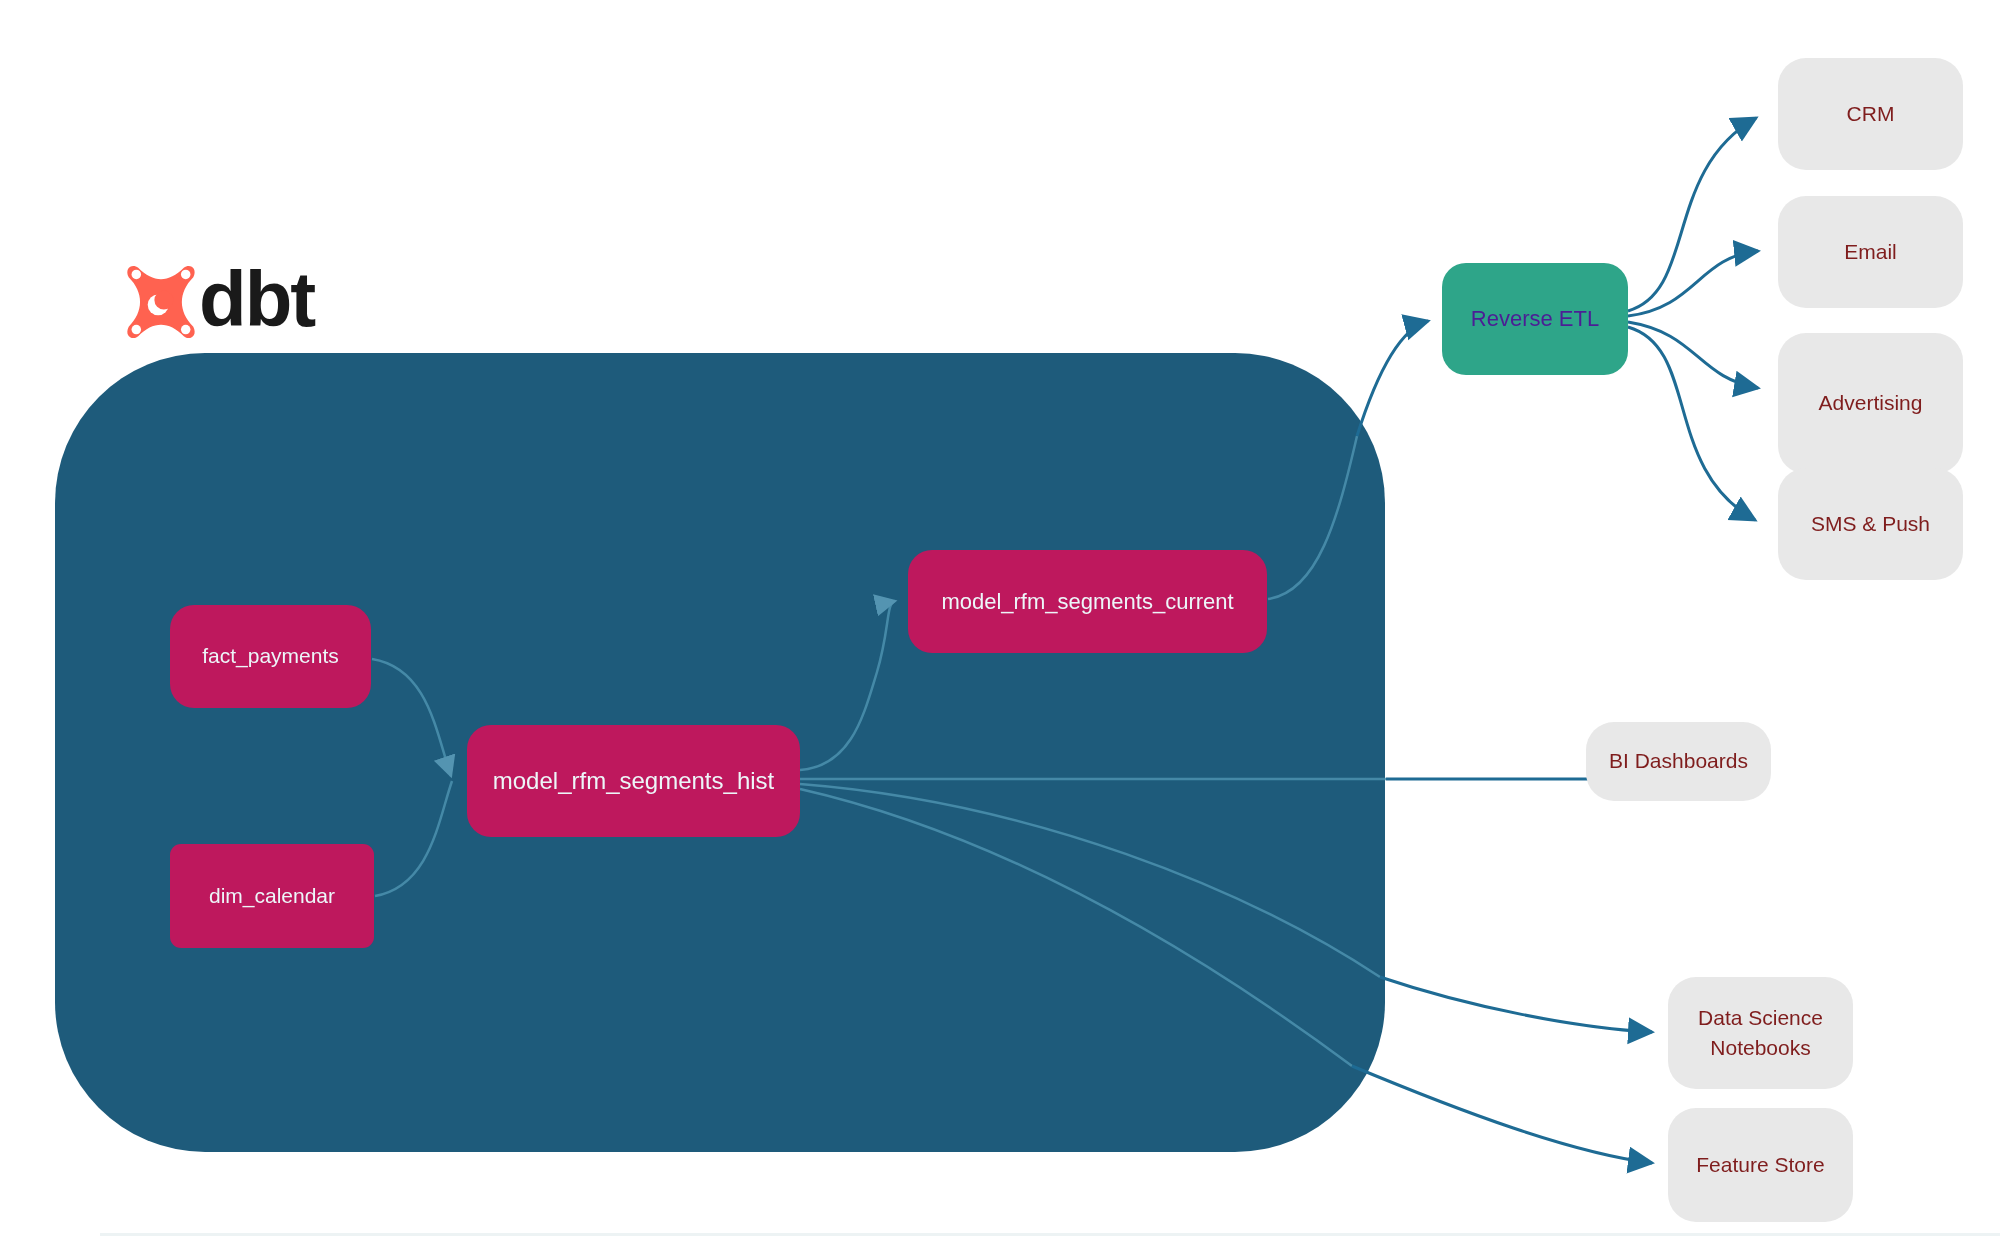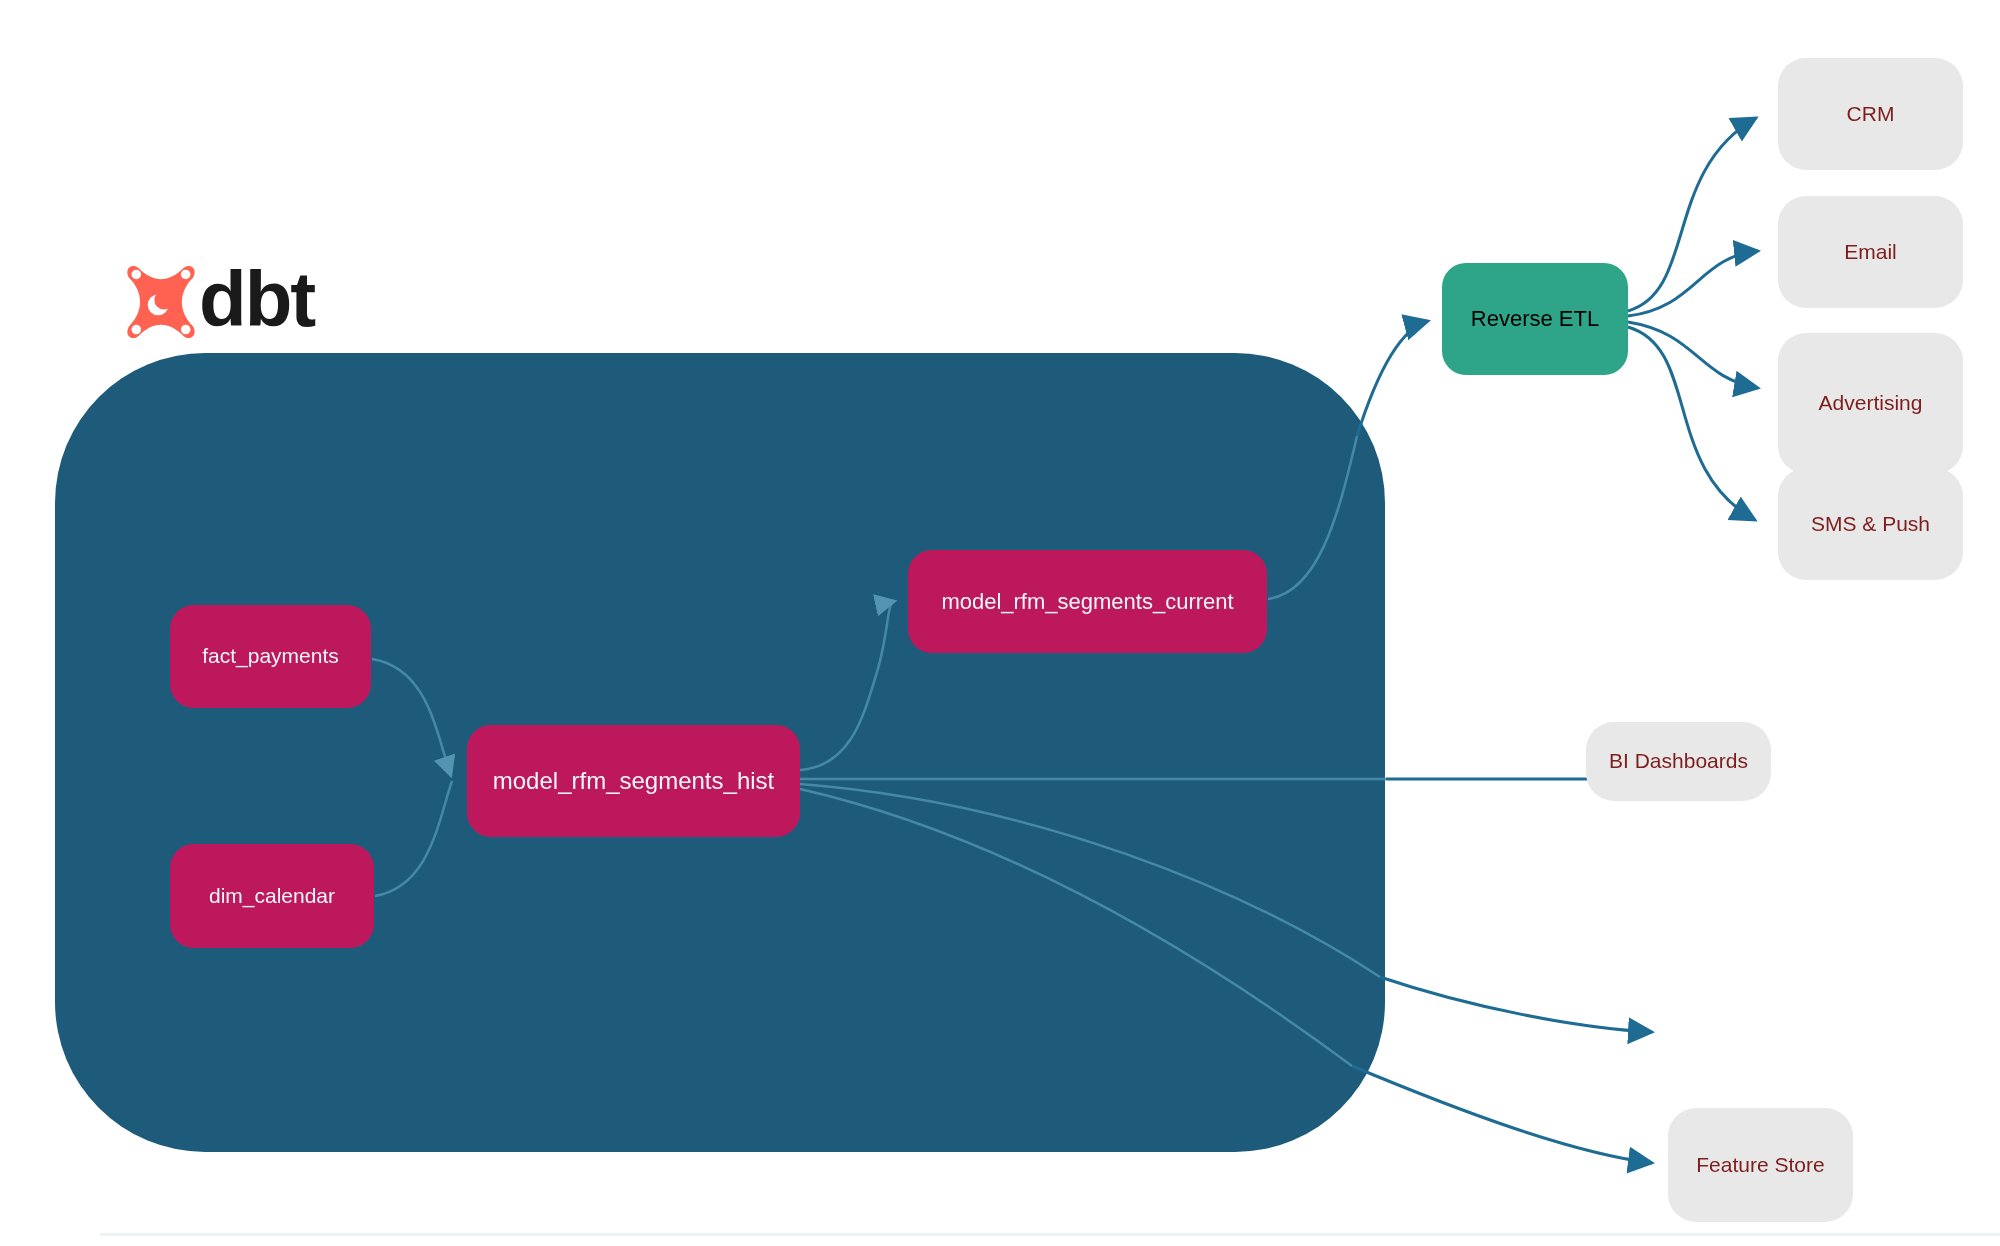--- a/index.html
+++ b/index.html
@@ -15,25 +15,25 @@
   .warehouse{
     position:absolute;left:55px;top:353px;width:1330px;height:799px;
     background:#1E5B7B;border-radius:150px;
   }
   
   .node{
     position:absolute;display:flex;align-items:center;justify-content:center;
     text-align:center;font-size:21px;line-height:1.45;z-index:3;
   }
   .model{background:#be185d;color:#EDF6F9;border-radius:24px;}
-  .green{background:#2EA589;color:#000000;border-radius:24px;font-size:22px;}
+  .green{background:#2EA589;color:#4c1d95;border-radius:24px;font-size:22px;}
   .dest{background:#E8E8E8;color:#7f1d1d;border-radius:28px;padding:0 18px;box-sizing:border-box;}
   
   .n-fact{left:170px;top:605px;width:201px;height:103px;}
-  .n-dim{left:170px;top:844px;width:204px;height:104px;}
+  .n-dim{left:170px;top:844px;width:204px;height:104px;border-radius:11px;}
   .n-hist{left:467px;top:725px;width:333px;height:112px;font-size:24px;}
   .n-current{left:908px;top:550px;width:359px;height:103px;font-size:22px;}
   .n-retl{left:1442px;top:263px;width:186px;height:112px;}
   .n-crm{left:1778px;top:58px;width:185px;height:112px;}
   .n-email{left:1778px;top:196px;width:185px;height:112px;}
   .n-adv{left:1778px;top:333px;width:185px;height:141px;}
   .n-sms{left:1778px;top:468px;width:185px;height:112px;}
   .n-bi{left:1586px;top:722px;width:185px;height:79px;}
   .n-dsn{left:1668px;top:977px;width:185px;height:112px;}
   .n-fs{left:1668px;top:1108px;width:185px;height:114px;}
@@ -125,18 +125,21 @@
   </div>
   <div class="node dest n-adv">
     <span>Advertising</span>
   </div>
   <div class="node dest n-sms">
     <span>SMS &amp; Push</span>
   </div>
   <div class="node dest n-bi">
     <span>BI Dashboards</span>
   </div>
+  <div class="node dest n-dsn">
+    <span>Data Science Notebooks</span>
+  </div>
   <div class="node dest n-fs">
     <span>Feature Store</span>
   </div>
 
   <div class="bottom-rule"></div>
 </div>
 
 </body></html>

